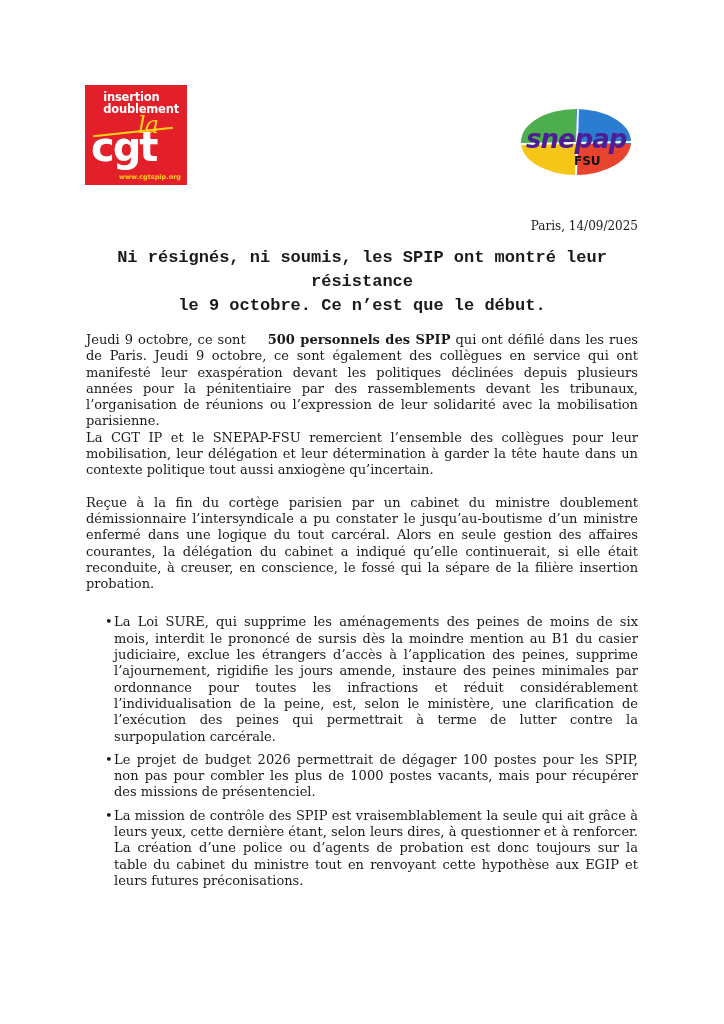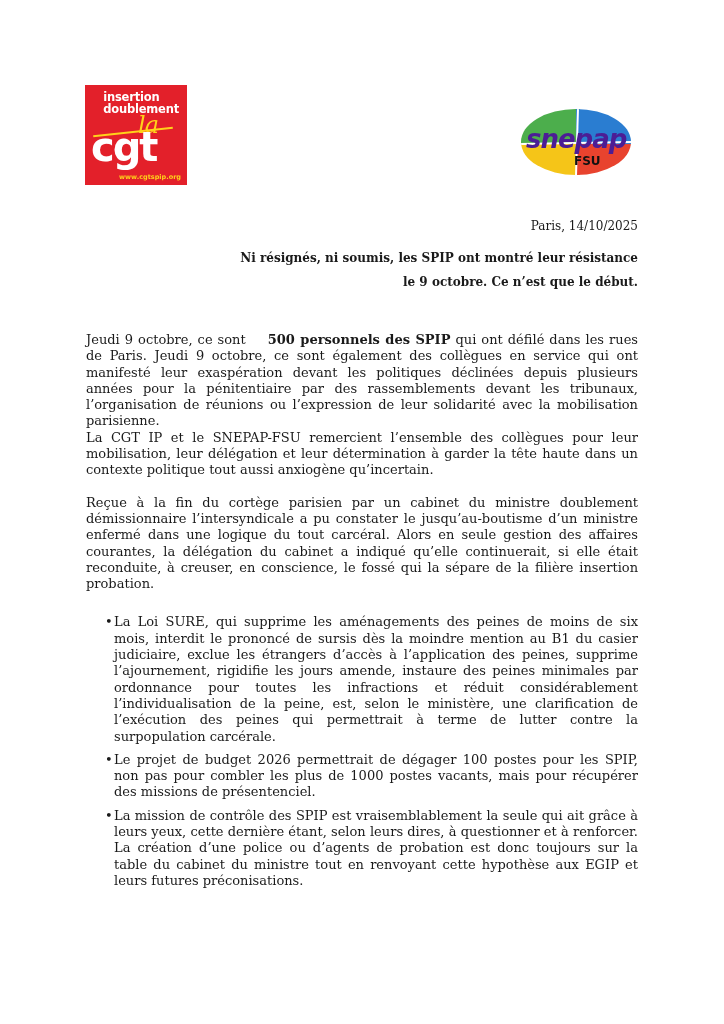--- a/index.html
+++ b/index.html
@@ -26,22 +26,22 @@
   
   .snepap-logo { position: absolute; left: 520px; top: 108px; width: 112px; height: 68px; }
   .snepap-logo svg { position: absolute; left: 0; top: 0; }
   .snepap-logo .name { position: absolute; left: 6px; top: 16px; font-family: "DejaVu Sans", sans-serif;
                        font-weight: bold; font-style: italic; font-size: 26px; color: #4c1d95; letter-spacing: -1px; }
   .snepap-logo .fsu { position: absolute; left: 22px; top: 46px; font-family: "DejaVu Sans", sans-serif;
                       font-weight: bold; font-size: 12px; color: #111; margin-left: 32px; }
 
   .date { position: absolute; right: 86px; top: 219px; font-size: 12px; }
 
-  .title { position: absolute; left: 86px; width: 552px; top: 246px; text-align: right;
-           font-weight: bold; font-size: 12px; line-height: 24px; }
+  .title { position: absolute; left: 86px; width: 552px; top: 246px; text-align: center;
+           font-weight: bold; font-size: 17px; line-height: 24px; font-family: Liberation Mono, monospace; }
 
   .body { position: absolute; left: 86px; width: 552px; top: 332px; font-size: 13px; line-height: 16.3px;
           text-align: justify; }
   .body p { margin: 0 0 16px 0; }
   .body p.tight { margin-bottom: 0; }
   .body b { font-weight: bold; margin-left: 17px; }
 
   .bullets { list-style: none; padding: 0; margin: 22px 0 0 0; }
   .bullets li { position: relative; padding-left: 28px; margin: 0 0 7px 0; }
   .bullets li .dot { position: absolute; left: 19px; top: 0; }
@@ -76,21 +76,21 @@
         <rect x="0" y="36" width="60" height="40" fill="#f5c518"></rect>
         <rect x="56" y="36" width="60" height="40" fill="#e8432e"></rect>
         <line x1="0" y1="36" x2="112" y2="34" stroke="#fff" stroke-width="2"></line>
         <line x1="58" y1="0" x2="56" y2="68" stroke="#fff" stroke-width="2"></line>
       </g>
     </svg>
     <div class="name">snepap</div>
     <div class="fsu">FSU</div>
   </div>
 
-  <div class="date">Paris, 14/10/2025</div>
+  <div class="date">Paris, 14/09/2025</div>
 
   <div class="title">
     <div>Ni résignés, ni soumis, les SPIP ont montré leur résistance</div>
     <div>le 9 octobre. Ce n’est que le début.</div>
   </div>
 
   <div class="body">
     <p class="tight"><span>Jeudi 9 octobre, ce sont </span><b>500 personnels des SPIP</b><span> qui ont défilé dans les rues de Paris. Jeudi 9 octobre, ce sont également des collègues en service qui ont manifesté leur exaspération devant les politiques déclinées depuis plusieurs années pour la pénitentiaire par des rassemblements devant les tribunaux, l’organisation de réunions ou l’expression de leur solidarité avec la mobilisation parisienne.</span></p>
     <p>La CGT IP et le SNEPAP-FSU remercient l’ensemble des collègues pour leur mobilisation, leur délégation et leur détermination à garder la tête haute dans un contexte politique tout aussi anxiogène qu’incertain.</p>
     <p class="tight">Reçue à la fin du cortège parisien par un cabinet du ministre doublement démissionnaire l’intersyndicale a pu constater le jusqu’au-boutisme d’un ministre enfermé dans une logique du tout carcéral. Alors en seule gestion des affaires courantes, la délégation du cabinet a indiqué qu’elle continuerait, si elle était reconduite, à creuser, en conscience, le fossé qui la sépare de la filière insertion probation.</p>

